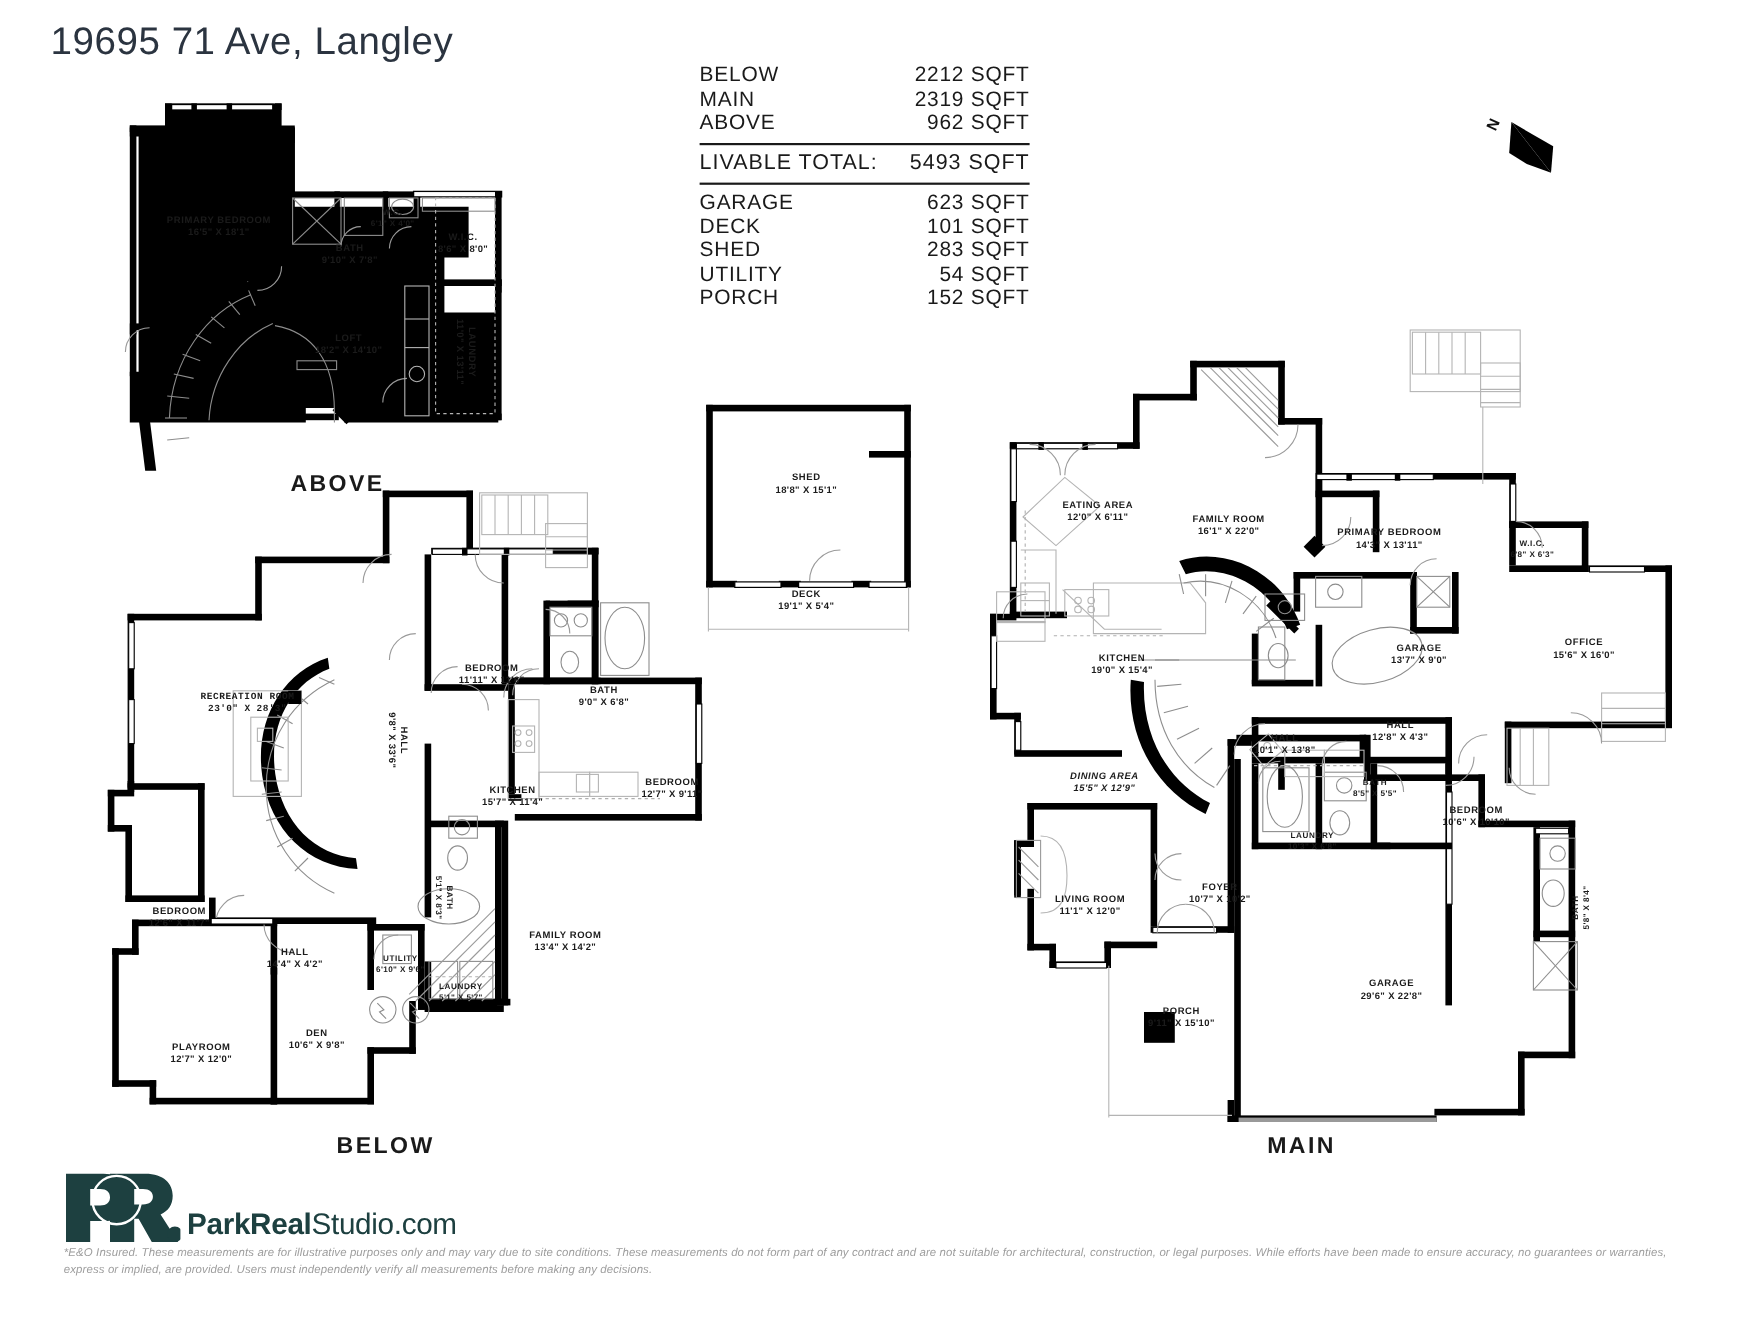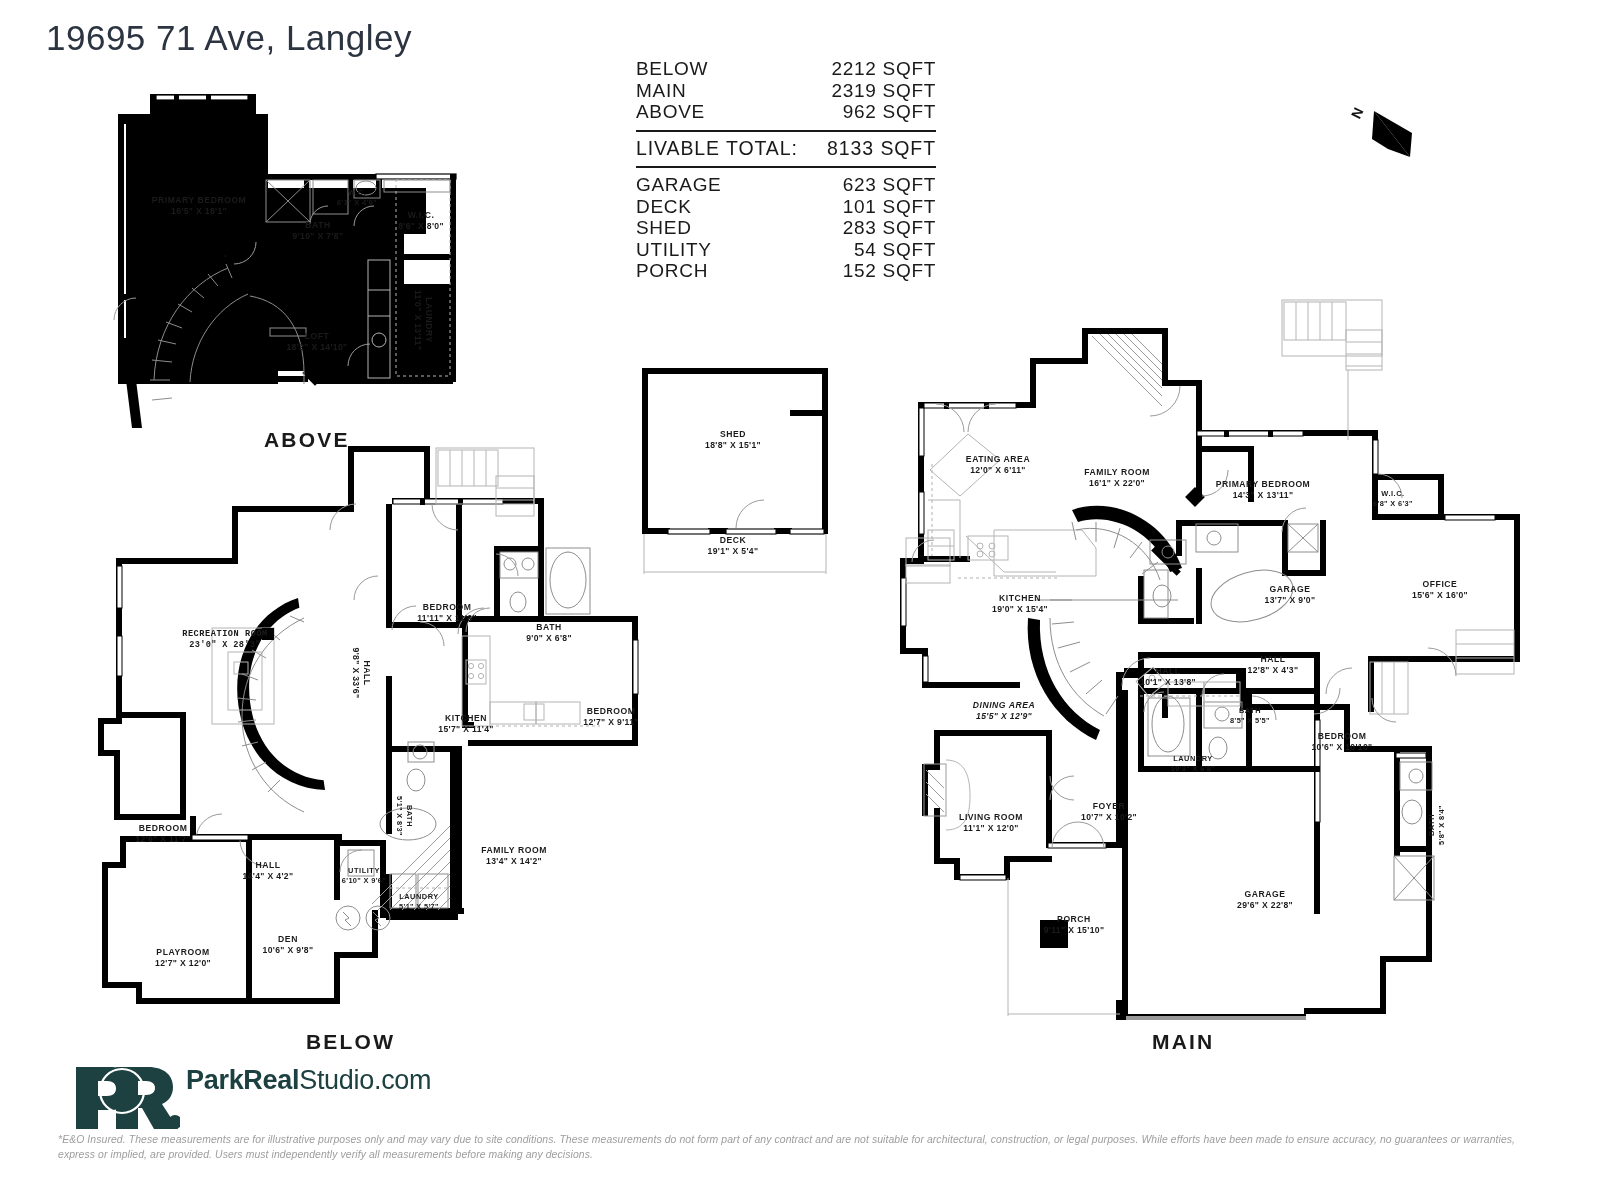--- a/index.html
+++ b/index.html
@@ -71,21 +71,21 @@
     transform: translate(-50%, -50%);
     pointer-events: none;
   }
   .rl .dim { font-weight: 600; letter-spacing: 0.35px; }
   .rl.small { font-size: 7.4px; line-height: 9.6px; }
   .rl.rot90  { transform: translate(-50%,-50%) rotate(-90deg); }
   .rl.rot270 { transform: translate(-50%,-50%) rotate(90deg); }
 
   
   #footer { position: absolute; left: 0; top: 1065px; width: 1600px; }
-  #logo-wrap { position: absolute; left: 72px; top: 0px; display:flex; }
+  #logo-wrap { position: absolute; left: 56px; top: 0px; display:flex; align-items:flex-end; }
   #logo-mark { position: relative; width: 108px; height: 66px; }
   #logo-text {
     margin-left: 6px; margin-bottom: 2px;
     font-size: 27px; letter-spacing: -0.3px; color: #1d4040; white-space: nowrap;
   }
   #logo-text b { font-weight: 700; }
   #logo-text span.light { font-weight: 400; }
   #disclaimer {
     position: absolute; left: 58px; top: 68px; width: 1490px;
     font-size: 10.4px; line-height: 14.5px; color: #9d9d9d;
@@ -110,21 +110,21 @@
     </div>
     <div class="area-row">
       <span class="lbl">ABOVE</span>
       <span class="val">962 SQFT</span>
     </div>
 
     <div class="area-rule"></div>
 
     <div class="area-row total">
       <span class="lbl">LIVABLE TOTAL:</span>
-      <span class="val">8133 SQFT</span>
+      <span class="val">5493 SQFT</span>
     </div>
 
     <div class="area-rule"></div>
 
     <div id="area-group2">
       <div class="area-row">
         <span class="lbl">GARAGE</span>
         <span class="val">623 SQFT</span>
       </div>
       <div class="area-row">
@@ -261,21 +261,21 @@
     <div class="dim">9'10" X 7'8"</div>
   </div>
   <div class="rl small" style="left:357px; top:198px;">
     <div>W.C.</div>
     <div class="dim">6'1" X 4'0"</div>
   </div>
   <div class="rl" style="left:421px; top:221px;">
     <div>W.I.C.</div>
     <div class="dim">8'6" X 8'0"</div>
   </div>
-  <div class="rl" style="left:317px; top:313px;margin-top:29px;">
+  <div class="rl" style="left:317px; top:313px;">
     <div>LOFT</div>
     <div class="dim">18'2" X 14'10"</div>
   </div>
   <div class="rl rot270" style="left:423px; top:320px;">
     <div>LAUNDRY</div>
     <div class="dim">11'0" X 13'11"</div>
   </div>
 
   <div class="floor-caption" style="left:264px; top:428px;">ABOVE</div>
 

